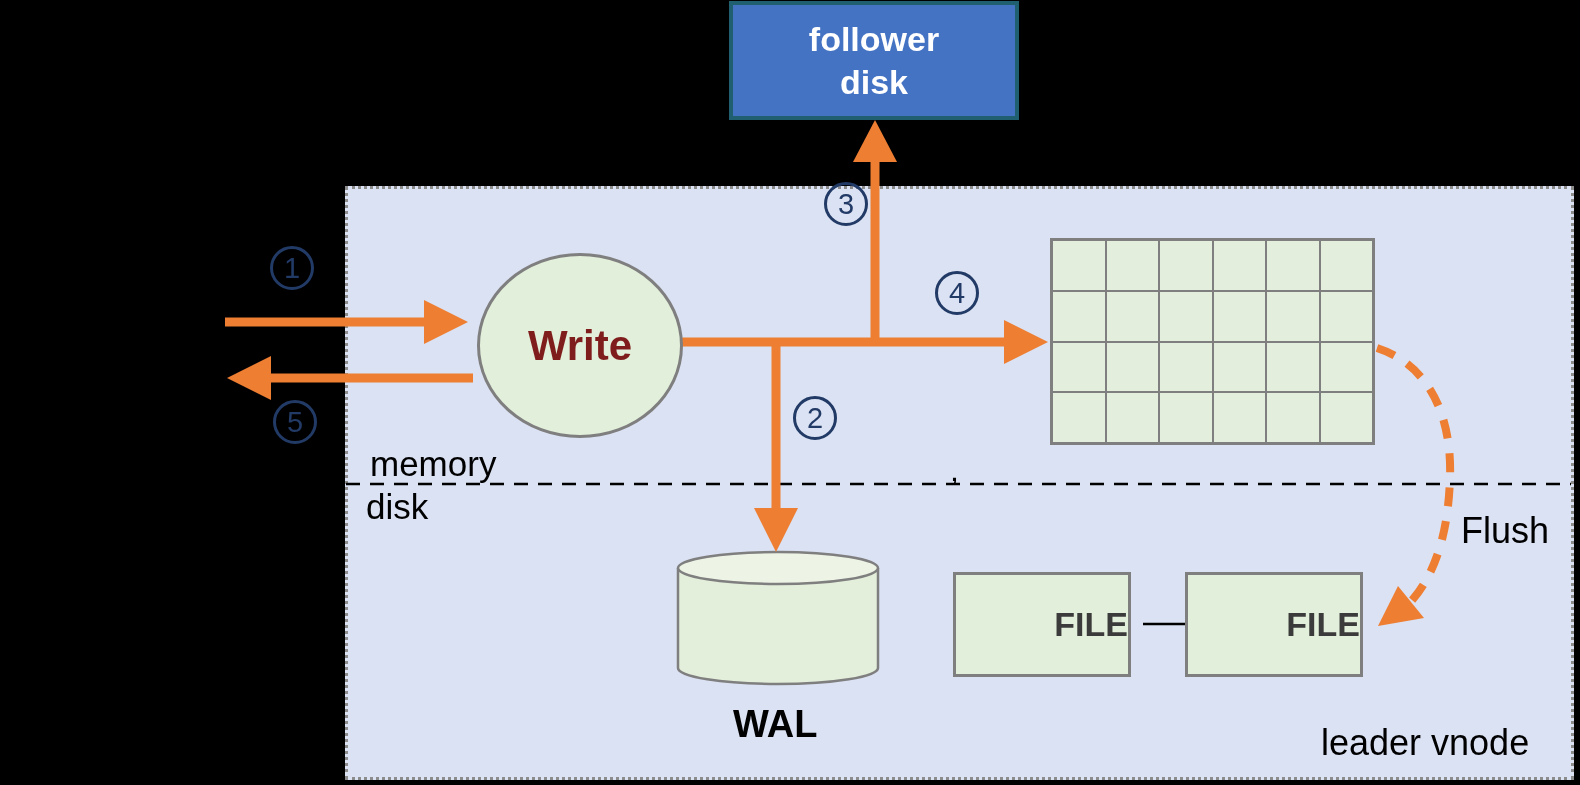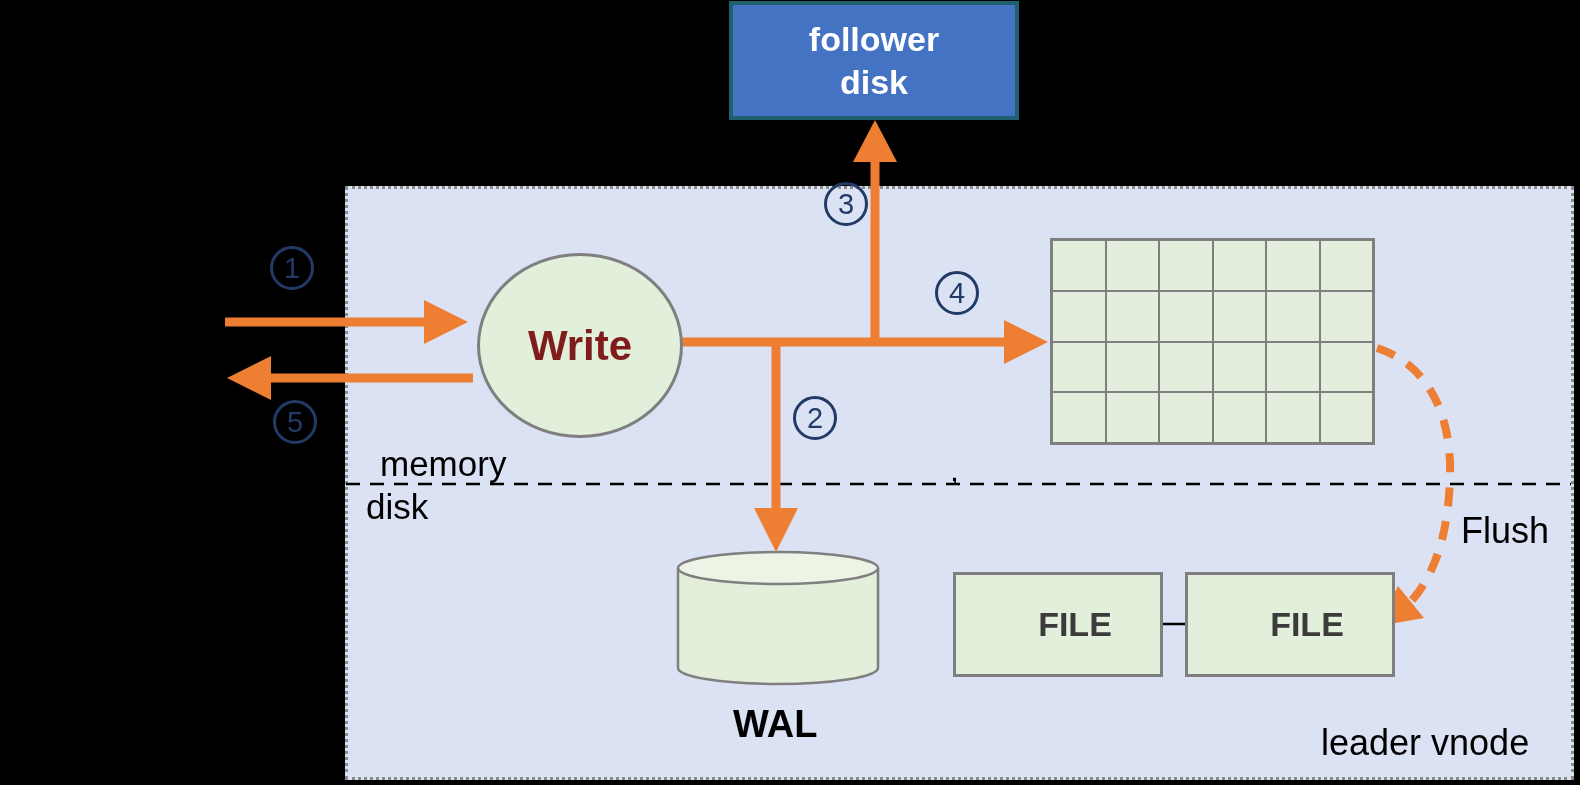--- a/index.html
+++ b/index.html
@@ -30,29 +30,29 @@
   }
   
   .mem-grid{
     position:absolute;left:1050px;top:238px;width:325px;height:207px;
     display:grid;grid-template-columns:repeat(6,1fr);grid-template-rows:repeat(4,1fr);
     border:2px solid #7f7f7f;box-sizing:border-box;z-index:3;
   }
   .mem-grid .cell{background:#e3efdc;border:1.5px solid #7f7f7f;}
   
   .file-box{
-    position:absolute;width:210px;height:105px;background:#e2efda;border:3px solid #7f7f7f;
-    box-sizing:border-box;display:flex;align-items:center;justify-content:center;
+    position:absolute;width:178px;height:105px;background:#e2efda;border:3px solid #7f7f7f;
+    box-sizing:border-box;display:flex;align-items:center;justify-content:flex-end;
     font-size:34px;font-weight:bold;color:#3b3b3b;z-index:3;padding-left:34px;
   }
   .file-left{left:953px;top:572px;}
   .file-right{left:1185px;top:572px;}
   
   .txt{position:absolute;color:#000;font-size:35px;z-index:4;white-space:nowrap;}
-  .lbl-memory{left:380px;top:444px;}
+  .lbl-memory{left:370px;top:444px;}
   .lbl-disk{left:366px;top:487px;}
   .lbl-wal{left:733px;top:703px;font-size:38px;font-weight:bold;}
   .lbl-flush{left:1461px;top:510px;font-size:36px;}
   .lbl-leader{left:1321px;top:722px;font-size:36px;}
   .divider-mark{left:950px;top:452px;font-size:32px;}
   
   .step{
     position:absolute;width:44px;height:44px;border:3px solid #223a66;border-radius:50%;
     box-sizing:border-box;display:flex;align-items:center;justify-content:center;
     color:#223a66;font-size:29px;z-index:4;background:transparent;

